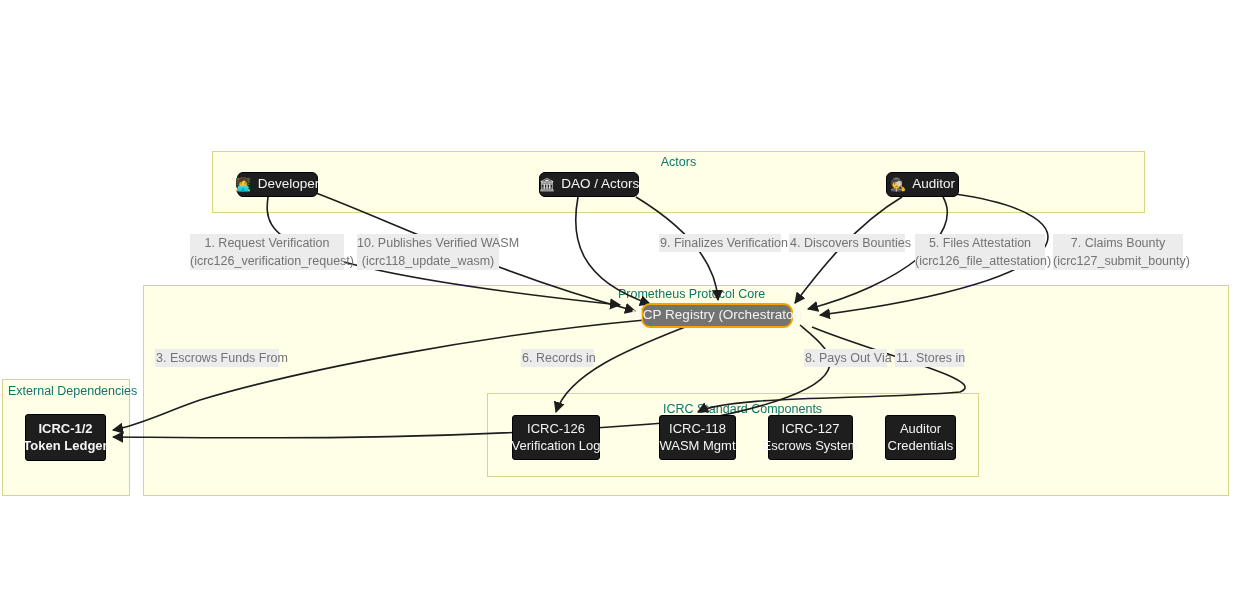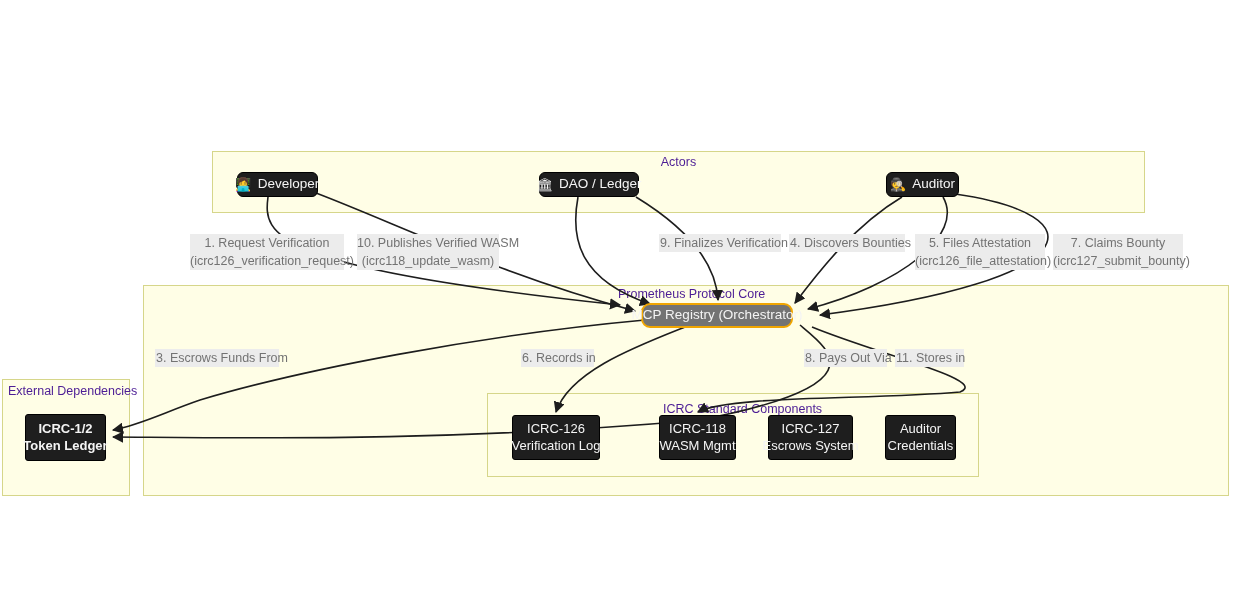--- a/index.html
+++ b/index.html
@@ -31,21 +31,21 @@
   
   .subgraph {
     position: absolute;
     background: #fffee6;
     border: 1px solid #d6d68a;
     box-sizing: border-box;
   }
   .subgraph-title {
     position: absolute;
     font-size: 12.5px;
-    color: #4c1d95;
+    color: #0f766e;
     white-space: nowrap;
     text-align: center;
   }
   
   .node {
     position: absolute;
     background: #1e1e1e;
     color: #f4f4f4;
     border: 1.5px solid #000000;
     border-radius: 3px;
@@ -144,21 +144,21 @@
     </g>
   </svg>
 
   <div class="node actor" style="left:237px; top:172px; width:81px; height:25px;">
     <span class="emoji">👩‍💻</span>
     <span>Developer</span>
   </div>
 
   <div class="node actor" style="left:539px; top:172px; width:100px; height:25px;">
     <span class="emoji">🏛</span>
-    <span>DAO / Ledger</span>
+    <span>DAO / Actors</span>
   </div>
 
   <div class="node actor" style="left:886px; top:172px; width:73px; height:25px;">
     <span class="emoji">🕵️</span>
     <span>Auditor</span>
   </div>
 
   <div class="node highlight" style="left:641px; top:303px; width:152px; height:25px;">
     <span>MCP Registry (Orchestrator)</span>
   </div>

